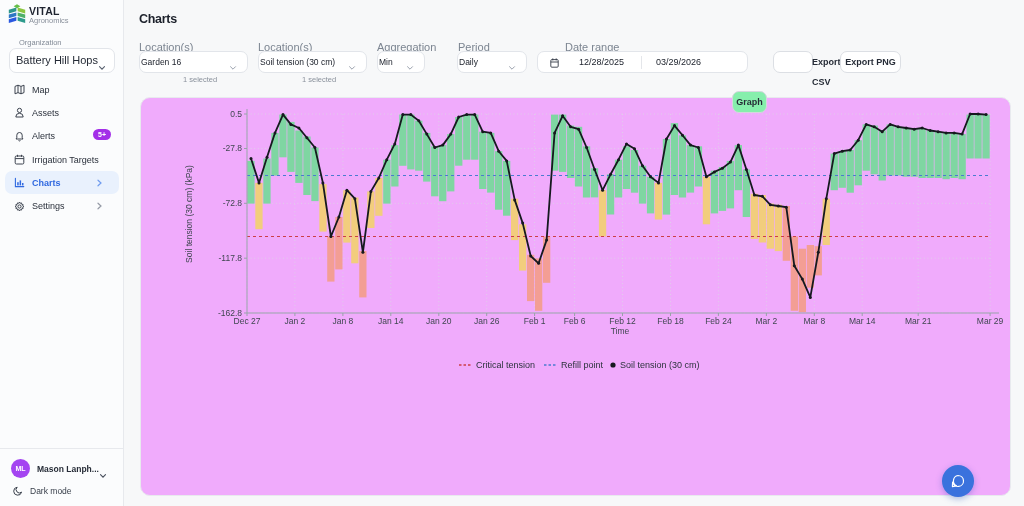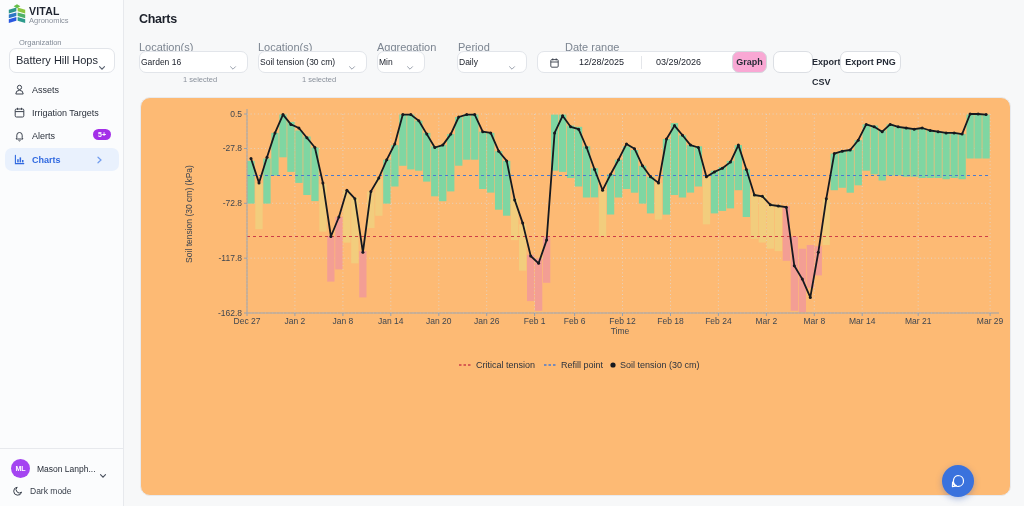--- a/index.html
+++ b/index.html
@@ -11,35 +11,35 @@
 .orgsel{position:absolute;left:9px;top:48px;width:106px;height:25px;background:#fff;border:1px solid #e2e5ea;border-radius:7px;font-size:11px;color:#252b36;line-height:23px;padding-left:6px;}
 .orgsel .chev{position:absolute;right:8px;top:8px;}
 .nav{position:absolute;left:5px;top:78px;width:114px;}
 .navitem{position:relative;height:23.3px;display:flex;align-items:center;padding-left:9px;font-size:9px;color:#2a303b;}
 .navitem svg{margin-right:7px;flex:0 0 auto;}
 .navitem.active{background:#e9f1fd;border-radius:7px;color:#3069e0;font-weight:bold;}
 .badge{position:absolute;right:8px;top:4.5px;background:#a32fe8;color:#fff;font-size:7px;font-weight:bold;border-radius:7px;padding:2px 5px;}
 .chevr{position:absolute;right:9px;top:8px;}
 .botline{position:absolute;left:0;top:448px;width:124px;border-top:1px solid #e7e9ed;}
 .avatar{position:absolute;left:11px;top:459px;width:19px;height:19px;border-radius:50%;background:#a444f1;color:#fff;font-size:7px;font-weight:bold;text-align:center;line-height:19px;}
-.uname{position:absolute;left:37px;top:464px;font-size:8.5px;font-weight:normal;color:#272d38;}
+.uname{position:absolute;left:37px;top:464px;font-size:8.5px;font-weight:bold;color:#272d38;}
 .uchev{position:absolute;left:99px;top:466px;}
 .dark{position:absolute;left:13px;top:486px;font-size:8.5px;color:#3a414c;}
 .dark svg{vertical-align:-2px;margin-right:7px;}
 .h1{position:absolute;left:139px;top:12px;font-size:12.5px;font-weight:bold;color:#1c212b;letter-spacing:-0.3px;}
 .flabel{position:absolute;font-size:11px;color:#7c8591;top:41px;}
 .fsel{position:absolute;top:51px;height:22px;background:#fff;border:1px solid #e2e5ea;border-radius:7px;font-size:8.5px;color:#20252f;line-height:20px;padding-left:1px;}
 .fsel .chev{position:absolute;right:10px;top:6.5px;}
 .fsub{position:absolute;top:75px;font-size:7.5px;color:#8a919c;margin-left:44px;}
 .dbox{position:absolute;left:537px;top:51px;width:211px;height:22px;background:#fff;border:1px solid #e2e5ea;border-radius:7px;}
 .dbox .dtext{position:absolute;top:0;height:20px;line-height:20px;font-size:9px;color:#20252f;}
 .dsep{position:absolute;left:90px;top:4px;height:13px;border-left:1px solid #e4e6ea;}
 .btn{position:absolute;top:51px;height:22px;border:1px solid #dcdfe4;border-radius:7px;background:#fff;font-size:9px;font-weight:bold;color:#262c37;line-height:20px;text-align:center;}
-.btn.on{background:#f9a8d4;border-color:#d4d8dd;}
-.card{position:absolute;left:140px;top:97px;width:871px;height:399px;background:#fdba74;border:1px solid #e8eaee;border-radius:10px;}
+.btn.on{background:#86efac;border-color:#d4d8dd;margin-top:40px;}
+.card{position:absolute;left:140px;top:97px;width:871px;height:399px;background:#f0abfc;border:1px solid #e8eaee;border-radius:10px;}
 .chat{position:absolute;left:942px;top:465px;width:32px;height:32px;border-radius:50%;background:#3a72dd;box-shadow:0 2px 6px rgba(40,80,180,.35);}
 </style></head>
 <body>
 
 <div class="card"><svg width="871" height="399" viewBox="0 0 871 399" font-family="Liberation Sans, sans-serif">
 <line x1="106" y1="16.0" x2="849" y2="16.0" stroke="#dadde3" stroke-width="0.7" stroke-dasharray="1,2.6"></line>
 <line x1="106" y1="50.5" x2="849" y2="50.5" stroke="#dadde3" stroke-width="0.7" stroke-dasharray="1,2.6"></line>
 <line x1="106" y1="105.3" x2="849" y2="105.3" stroke="#dadde3" stroke-width="0.7" stroke-dasharray="1,2.6"></line>
 <line x1="106" y1="160.2" x2="849" y2="160.2" stroke="#dadde3" stroke-width="0.7" stroke-dasharray="1,2.6"></line>
 <line x1="106" y1="215.0" x2="849" y2="215.0" stroke="#dadde3" stroke-width="0.7" stroke-dasharray="1,2.6"></line>
@@ -317,40 +317,49 @@
   <div class="brand">VITAL</div>
   <div class="brand2">Agronomics</div>
   <div class="orglabel">Organization</div>
   <div class="orgsel">Battery Hill Hops
     <span class="chev"><svg width="8" height="8" viewBox="0 0 8 8">
           <path d="M1.5 2.7 L4 5.2 L6.5 2.7" stroke="#5a6270" stroke-width="1.1" fill="none" stroke-linecap="round"></path>
         </svg></span>
   </div>
   <div class="nav">
     <div class="navitem"><svg width="11" height="11" viewBox="0 0 11 11">
+          <path d="M1 2.4 L4 1.2 L7 2.4 L10 1.2 L10 8.6 L7 9.8 L4 8.6 L1 9.8 Z M4 1.2 L4 8.6 M7 2.4 L7 9.8" stroke="#3c434f" stroke-width="1" fill="none" stroke-linejoin="round"></path>
+        </svg> Map</div>
+    <div class="navitem"><svg width="11" height="11" viewBox="0 0 11 11">
           <circle cx="5.5" cy="3.4" r="2.1" stroke="#3c434f" stroke-width="1" fill="none"></circle>
           <path d="M1.8 10 a3.7 3.7 0 0 1 7.4 0 Z" stroke="#3c434f" stroke-width="1" fill="none" stroke-linejoin="round"></path>
         </svg> Assets</div>
+    <div class="navitem"><svg width="11" height="11" viewBox="0 0 11 11">
+          <path d="M2 8 L9 8 L8.2 6.8 L8.2 4.2 A2.7 2.7 0 0 0 2.8 4.2 L2.8 6.8 Z" stroke="#3c434f" stroke-width="1" fill="none" stroke-linejoin="round"></path>
+          <path d="M4.5 9.3 a1.1 1.1 0 0 0 2 0" stroke="#3c434f" stroke-width="1" fill="none"></path>
+        </svg> Alerts<span class="badge">5+</span></div>
     <div class="navitem"><svg width="11" height="11" viewBox="0 0 11 11">
           <rect x="1.2" y="2" width="8.6" height="8" rx="1.2" stroke="#3c434f" stroke-width="1" fill="none"></rect>
           <line x1="1.2" y1="4.6" x2="9.8" y2="4.6" stroke="#3c434f" stroke-width="1"></line>
           <line x1="3.5" y1="0.8" x2="3.5" y2="2.8" stroke="#3c434f" stroke-width="1"></line>
           <line x1="7.5" y1="0.8" x2="7.5" y2="2.8" stroke="#3c434f" stroke-width="1"></line>
         </svg> Irrigation Targets</div>
-    <div class="navitem"><svg width="11" height="11" viewBox="0 0 11 11">
-          <path d="M2 8 L9 8 L8.2 6.8 L8.2 4.2 A2.7 2.7 0 0 0 2.8 4.2 L2.8 6.8 Z" stroke="#3c434f" stroke-width="1" fill="none" stroke-linejoin="round"></path>
-          <path d="M4.5 9.3 a1.1 1.1 0 0 0 2 0" stroke="#3c434f" stroke-width="1" fill="none"></path>
-        </svg> Alerts<span class="badge">5+</span></div>
     <div class="navitem active"><svg width="11" height="11" viewBox="0 0 11 11">
           <path d="M1.4 1.4 L1.4 9.6 L9.8 9.6" stroke="#3069e0" stroke-width="1.1" fill="none" stroke-linecap="round"></path>
           <rect x="3.2" y="5.2" width="1.5" height="3.2" fill="#3069e0"></rect>
           <rect x="5.6" y="3.4" width="1.5" height="5" fill="#3069e0"></rect>
           <rect x="8" y="6" width="1.5" height="2.4" fill="#3069e0"></rect>
         </svg> Charts<span class="chevr"><svg width="7" height="8" viewBox="0 0 7 8">
             <path d="M2 1.2 L5 4 L2 6.8" stroke="#6f9bef" stroke-width="1.2" fill="none" stroke-linecap="round"></path>
+          </svg></span></div>
+    <div class="navitem"><svg width="11" height="11" viewBox="0 0 11 11">
+          <circle cx="5.5" cy="5.5" r="1.6" stroke="#3c434f" stroke-width="1" fill="none"></circle>
+          <path d="M5.5 1 L6.1 2.3 L7.5 1.9 L7.7 3.3 L9.1 3.5 L8.7 4.9 L10 5.5 L8.7 6.1 L9.1 7.5 L7.7 7.7 L7.5 9.1 L6.1 8.7 L5.5 10 L4.9 8.7 L3.5 9.1 L3.3 7.7 L1.9 7.5 L2.3 6.1 L1 5.5 L2.3 4.9 L1.9 3.5 L3.3 3.3 L3.5 1.9 L4.9 2.3 Z" stroke="#3c434f" stroke-width="0.9" fill="none" stroke-linejoin="round"></path>
+        </svg> Settings<span class="chevr"><svg width="7" height="8" viewBox="0 0 7 8">
+            <path d="M2 1.2 L5 4 L2 6.8" stroke="#949aa5" stroke-width="1.2" fill="none" stroke-linecap="round"></path>
           </svg></span></div>
   </div>
   <div class="botline"></div>
   <div class="avatar">ML</div>
   <div class="uname">Mason Lanph...</div>
   <div class="uchev"><svg width="8" height="8" viewBox="0 0 8 8">
         <path d="M1.5 2.7 L4 5.2 L6.5 2.7" stroke="#4a515e" stroke-width="1.1" fill="none" stroke-linecap="round"></path>
       </svg></div>
   <div class="dark"><svg width="10" height="10" viewBox="0 0 10 10">
         <path d="M8.6 6.1 A4 4 0 1 1 4.2 1.2 A3.2 3.2 0 0 0 8.6 6.1Z" stroke="#3a414c" stroke-width="1" fill="none" stroke-linejoin="round"></path>

